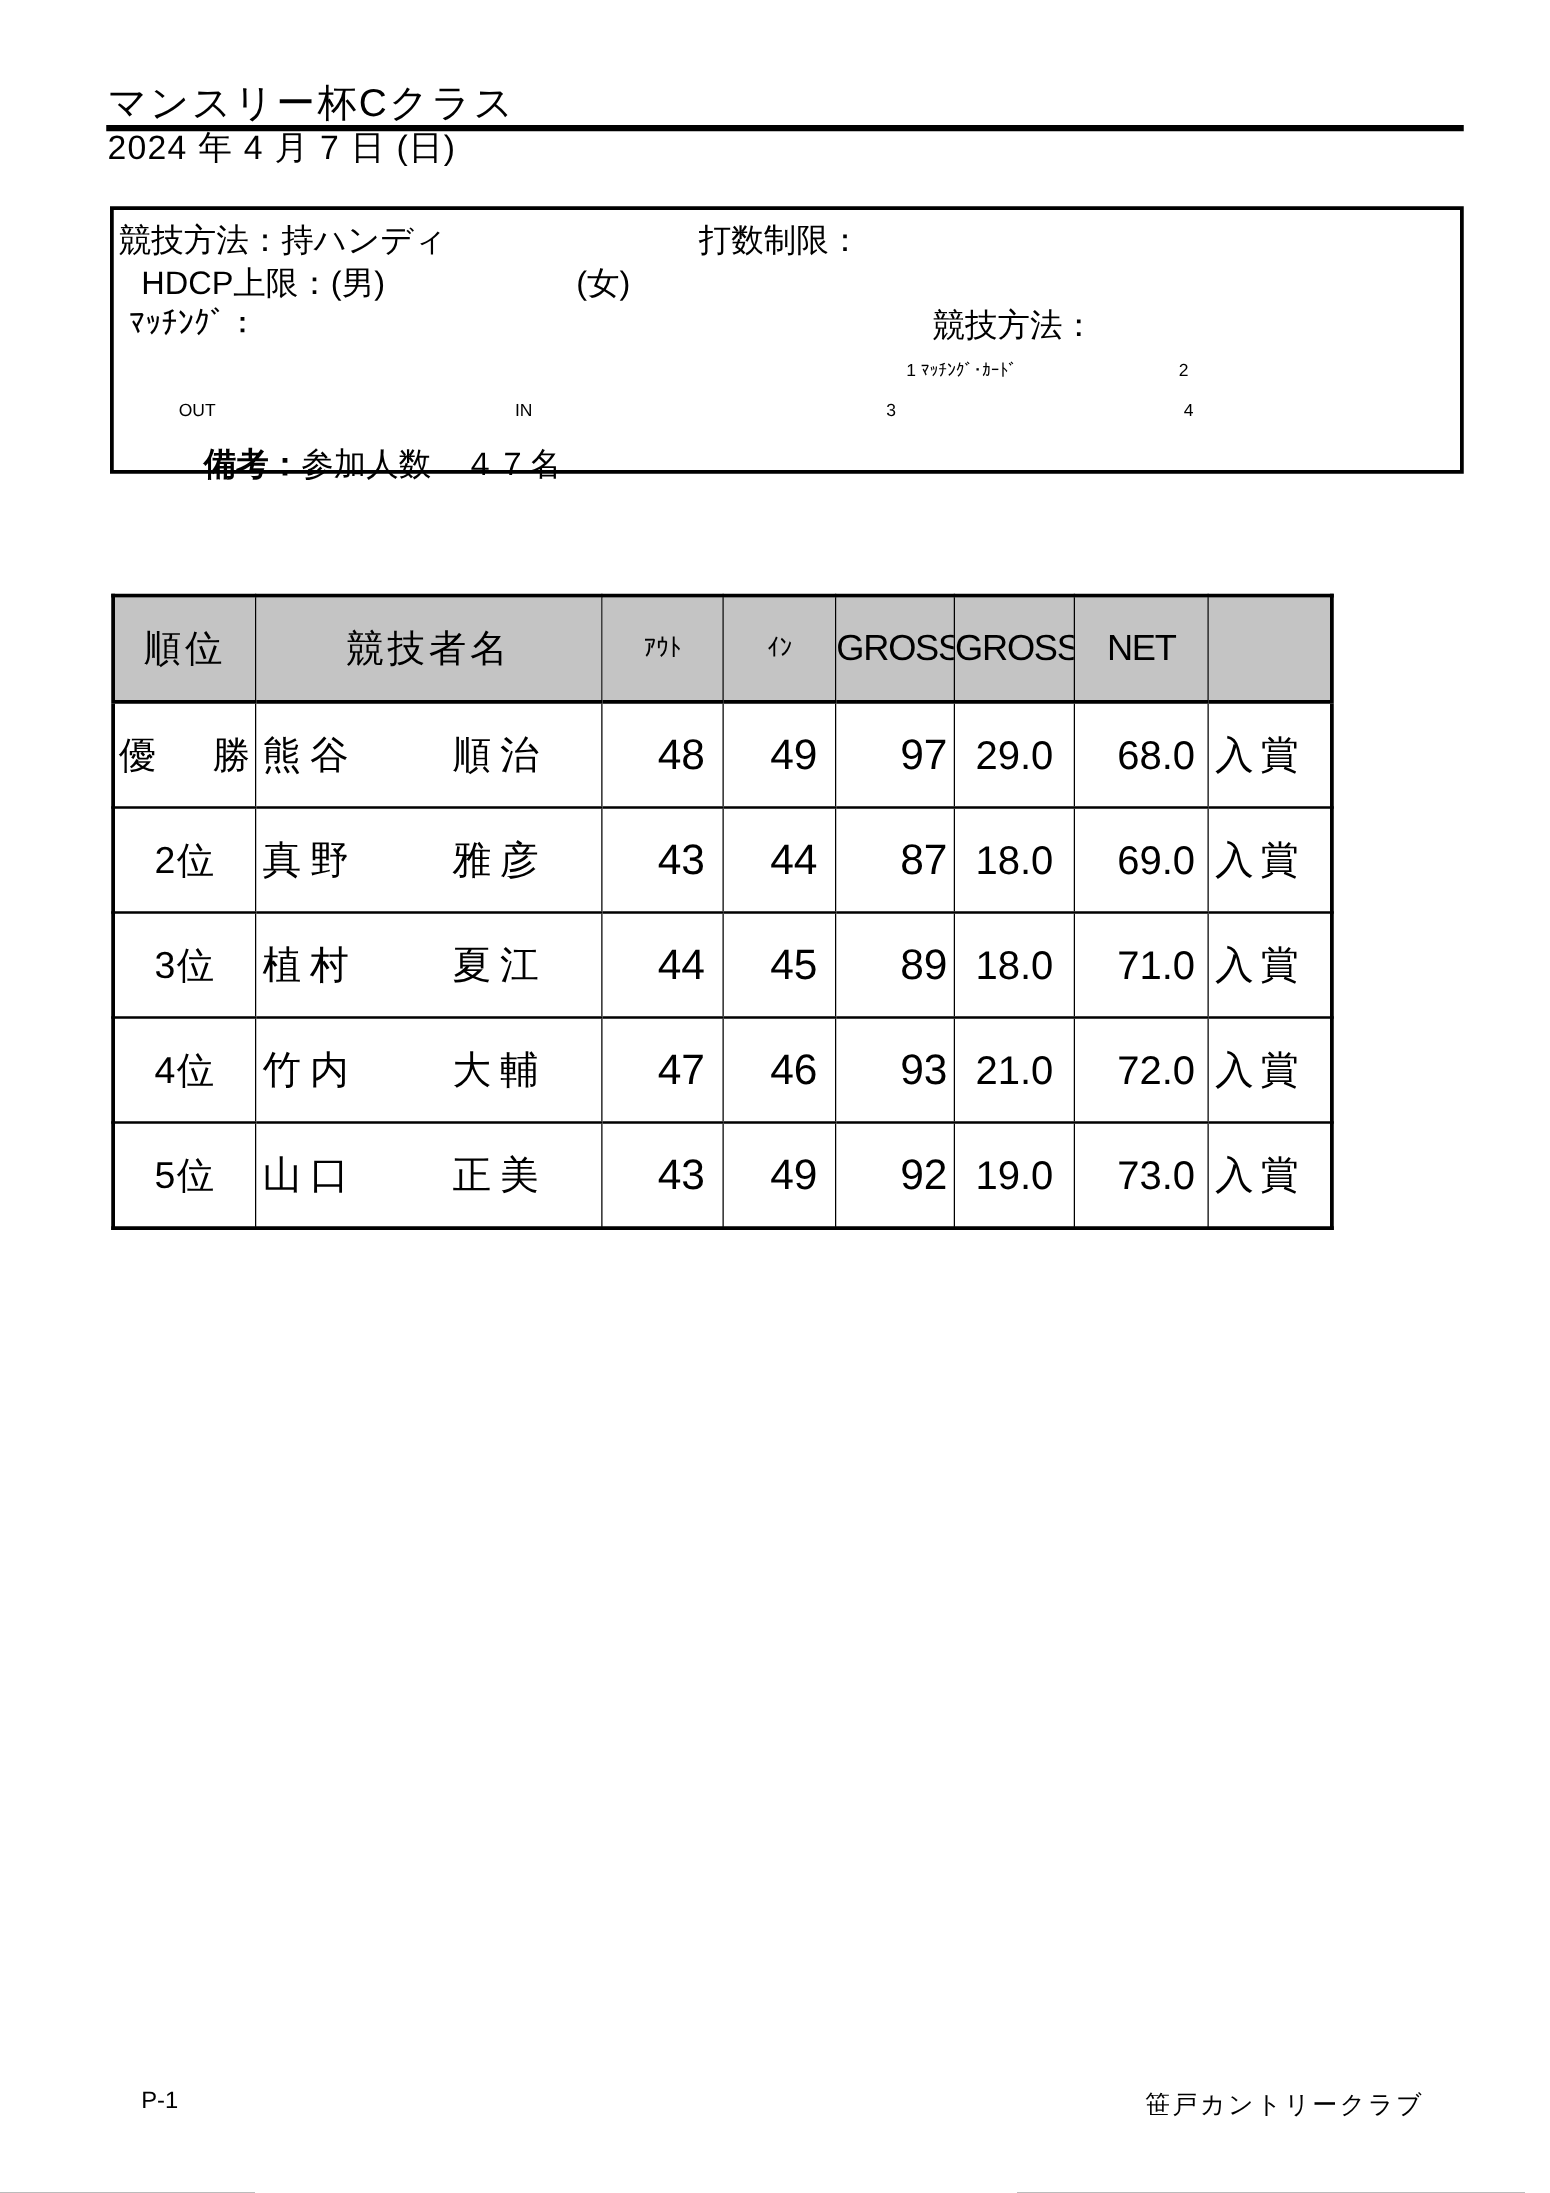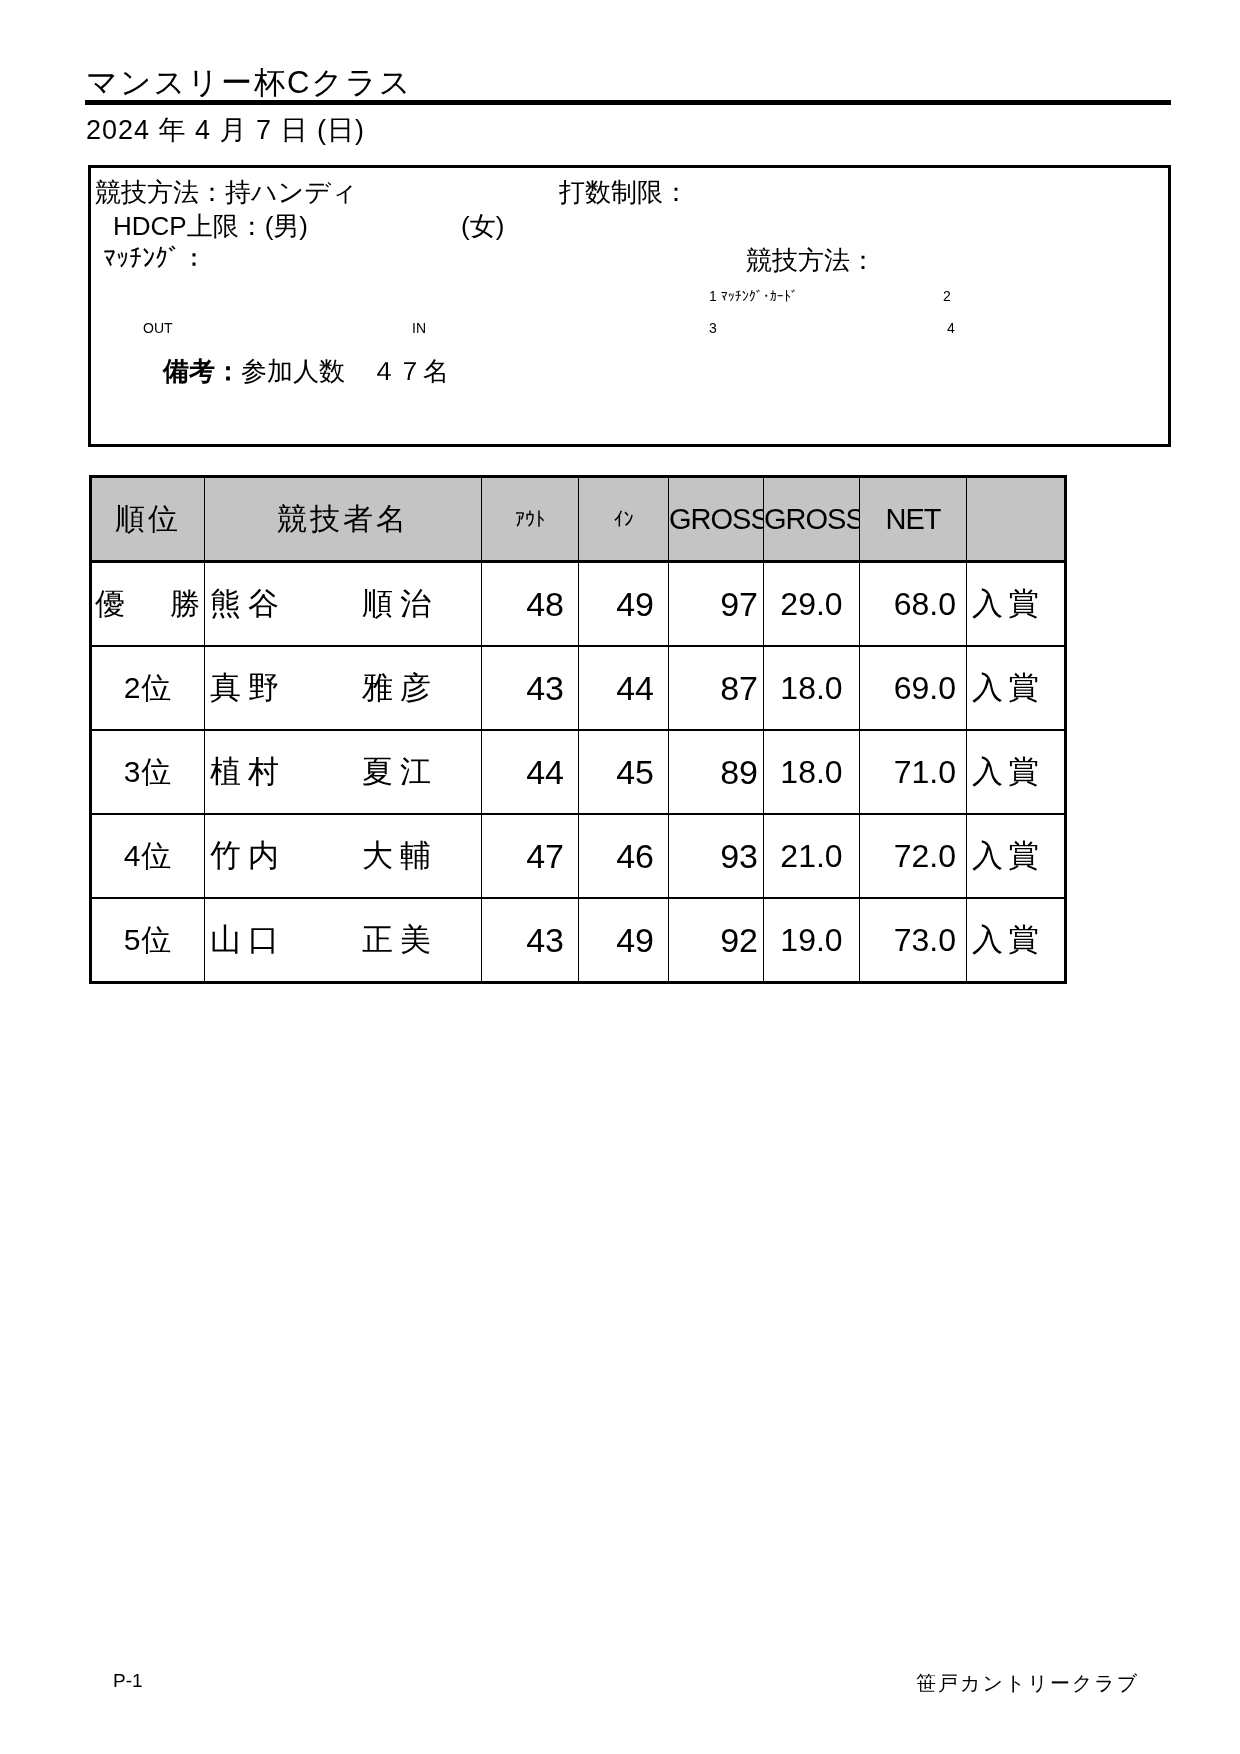--- a/index.html
+++ b/index.html
@@ -8,38 +8,38 @@
     background:#ffffff; color:#000;
     font-family:"Liberation Sans", sans-serif;
     overflow:hidden;
     padding-left:45px;
   }
   .abs { position:absolute; white-space:nowrap; }
 
   
   .doc-title { left:86px; top:62px; font-size:31px; letter-spacing:2px; font-weight:500; }
   .title-rule { left:85px; top:100px; width:1086px; height:5px; background:#000; }
-  .doc-date { left:86px; top:112px; font-size:27px; letter-spacing:1px; }
+  .doc-date { left:86px; top:100px; font-size:27px; letter-spacing:1px; }
 
   
   .info-box {
-    position:absolute; left:88px; top:165px; width:1083px; height:282px;
+    position:absolute; left:88px; top:165px; width:1083px; height:214px;
     border:3px solid #000; box-sizing:border-box;
   }
   .info-box .abs { font-size:26px; }
   .info-box .small { font-size:14px; }
   .lbl-bold { font-weight:700; }
 
   .i-method      { left:4px;   top:7px; }
   .i-stroke      { left:468px; top:7px; }
   .i-hdcp        { left:2px;   top:41px;margin-left:20px; }
   .i-hdcp-f      { left:370px; top:41px; }
   .i-hidden      { left:12px;  top:75px; }
   .i-priority    { left:655px; top:75px; }
-  .i-pri1        { left:618px; top:120px;text-align:right; }
+  .i-pri1        { left:634px; top:120px;text-align:right; }
   .i-pri2        { left:852px; top:120px; }
   .i-out         { left:52px;  top:152px; }
   .i-in          { left:321px; top:152px; }
   .i-pri3        { left:618px; top:152px; }
   .i-pri4        { left:856px; top:152px; }
   .i-remarks     { left:72px;  top:186px; }
 
   
   .results {
     position:absolute; left:89px; top:475px; width:978px;

